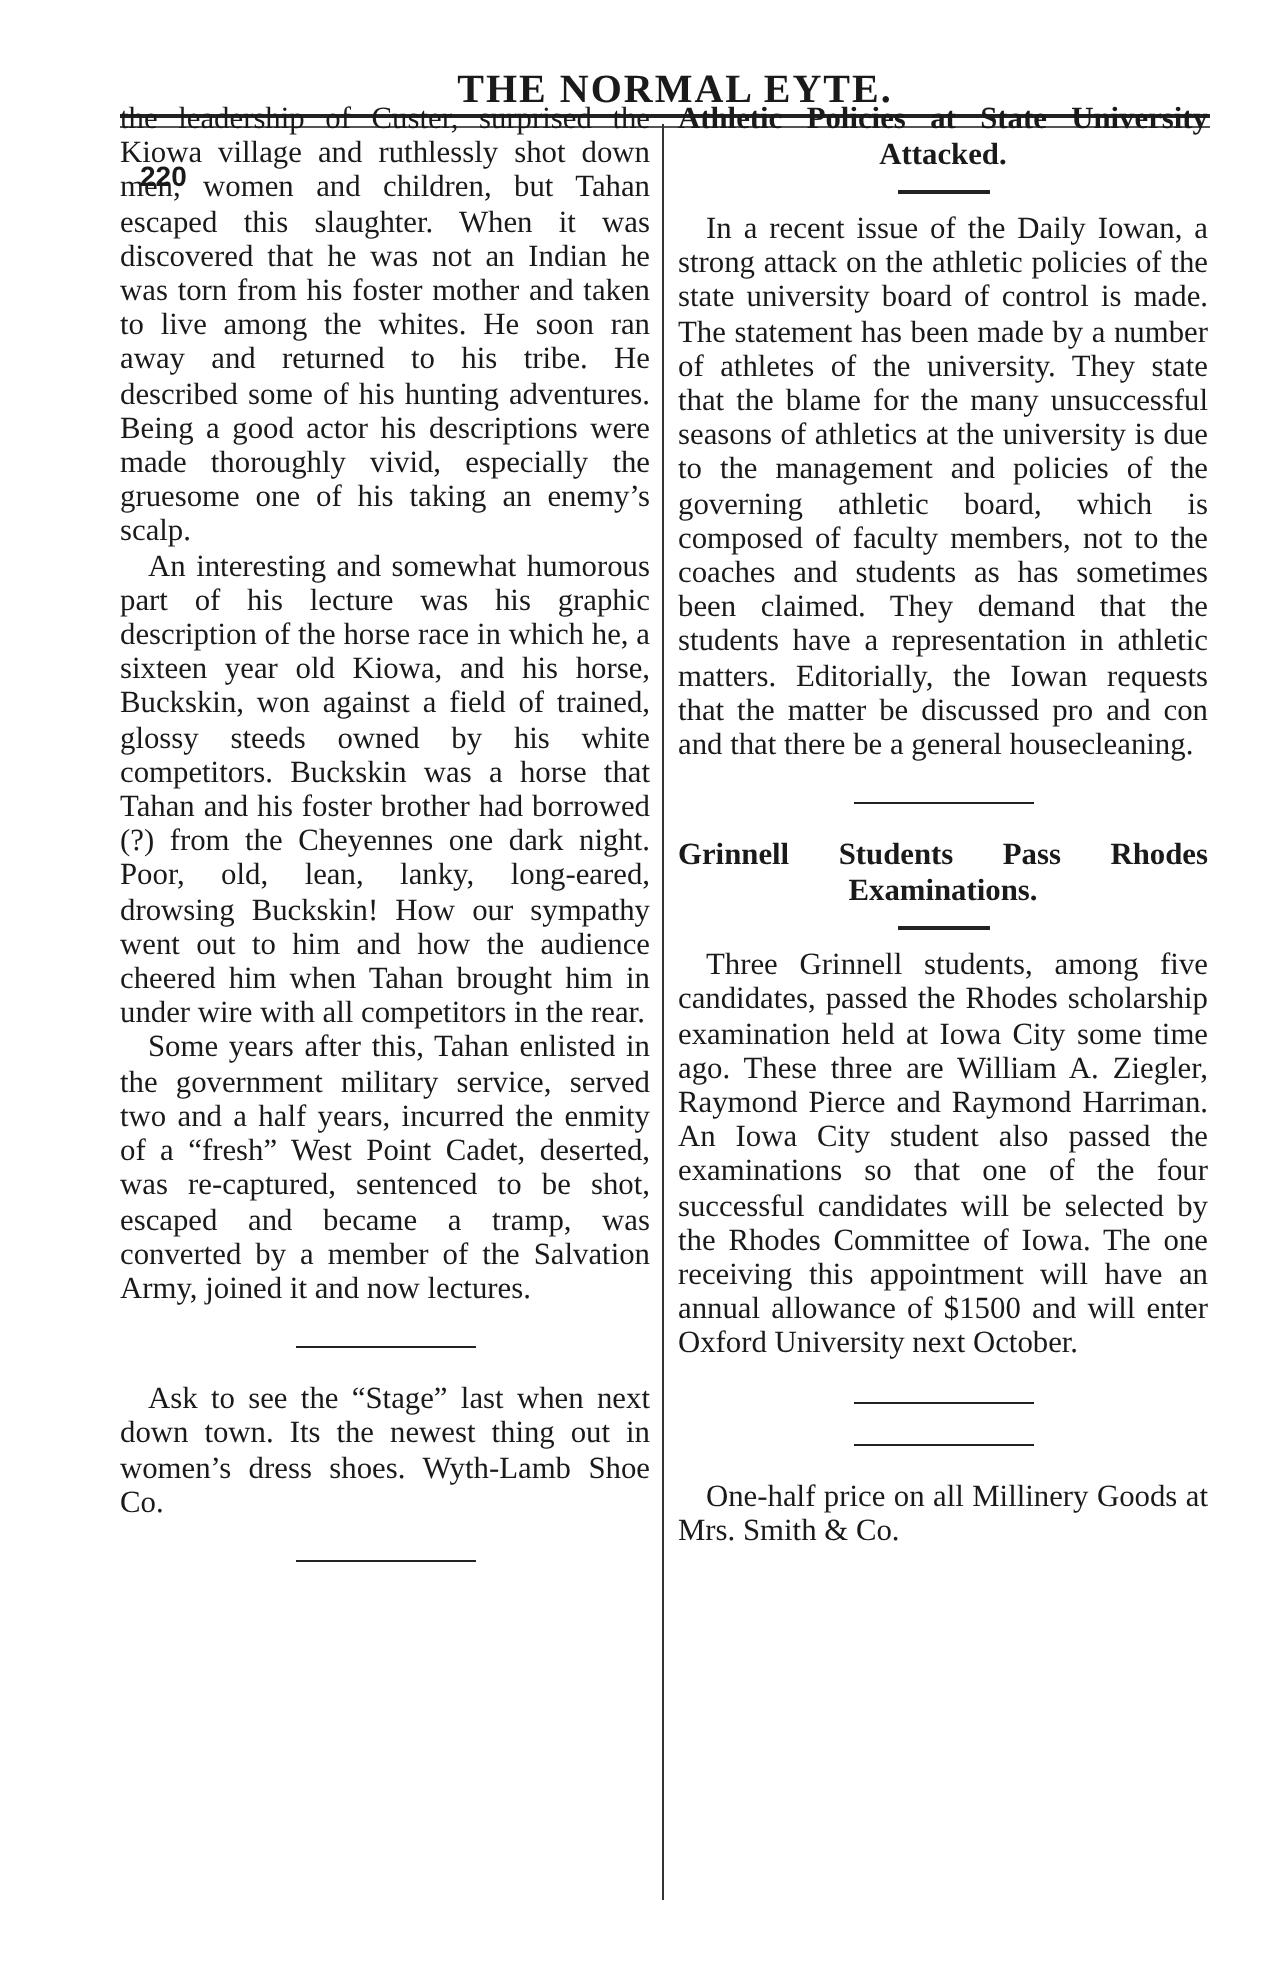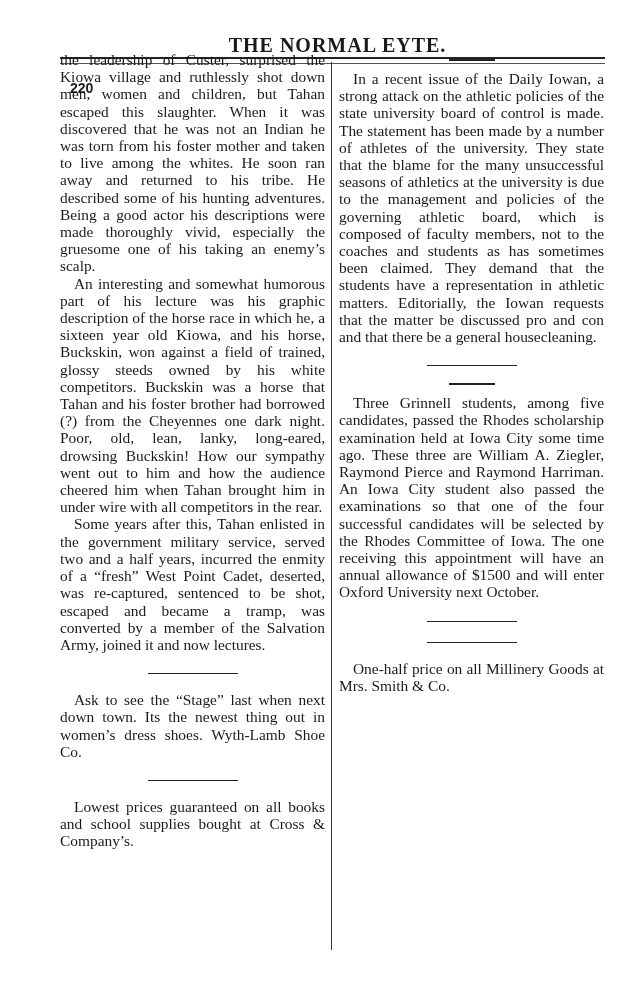--- a/index.html
+++ b/index.html
@@ -32,25 +32,26 @@
 <div class="header-rule"></div>
 <div class="column-divider"></div>
 
 <div class="col col-left">
   <p class="noindent">the leadership of Custer, surprised the Kiowa village and ruthlessly shot down men, women and children, but Tahan escaped this slaughter. When it was discovered that he was not an Indian he was torn from his foster mother and taken to live among the whites. He soon ran away and returned to his tribe. He described some of his hunting adventures. Being a good actor his descriptions were made thoroughly vivid, especially the gruesome one of his taking an enemy’s scalp.</p>
   <p>An interesting and somewhat humorous part of his lecture was his graphic description of the horse race in which he, a sixteen year old Kiowa, and his horse, Buckskin, won against a field of trained, glossy steeds owned by his white competitors. Buckskin was a horse that Tahan and his foster brother had borrowed (?) from the Cheyennes one dark night. Poor, old, lean, lanky, long-eared, drowsing Buckskin! How our sympathy went out to him and how the audience cheered him when Tahan brought him in under wire with all competitors in the rear.</p>
   <p>Some years after this, Tahan enlisted in the government military service, served two and a half years, incurred the enmity of a “fresh” West Point Cadet, deserted, was re-captured, sentenced to be shot, escaped and became a tramp, was converted by a member of the Salvation Army, joined it and now lectures.</p>
   <div class="long-rule"></div>
   <p>Ask to see the “Stage” last when next down town. Its the newest thing out in women’s dress shoes. Wyth-Lamb Shoe Co.</p>
   <div class="long-rule"></div>
-  <p>Lowest prices guaranteed on all books and school supplies bought at Cross &amp; Company’s.</p>
 </div>
 
 <div class="col col-right">
+  <h2 class="headline justify">Athletic Policies at State University Attacked.</h2>
   <div class="short-rule"></div>
   <p>In a recent issue of the Daily Iowan, a strong attack on the athletic policies of the state university board of control is made. The statement has been made by a number of athletes of the university. They state that the blame for the many unsuccessful seasons of athletics at the university is due to the management and policies of the governing athletic board, which is composed of faculty members, not to the coaches and students as has sometimes been claimed. They demand that the students have a representation in athletic matters. Editorially, the Iowan requests that the matter be discussed pro and con and that there be a general housecleaning.</p>
   <div class="long-rule"></div>
+  <h2 class="headline justify">Grinnell Students Pass Rhodes Examinations.</h2>
   <div class="short-rule"></div>
   <p>Three Grinnell students, among five candidates, passed the Rhodes scholarship examination held at Iowa City some time ago. These three are William A. Ziegler, Raymond Pierce and Raymond Harriman. An Iowa City student also passed the examinations so that one of the four successful candidates will be selected by the Rhodes Committee of Iowa. The one receiving this appointment will have an annual allowance of $1500 and will enter Oxford University next October.</p>
   <div class="long-rule"></div>
   <div class="long-rule"></div>
   <p>One-half price on all Millinery Goods at Mrs. Smith &amp; Co.</p>
 </div>
 
 </body></html>

